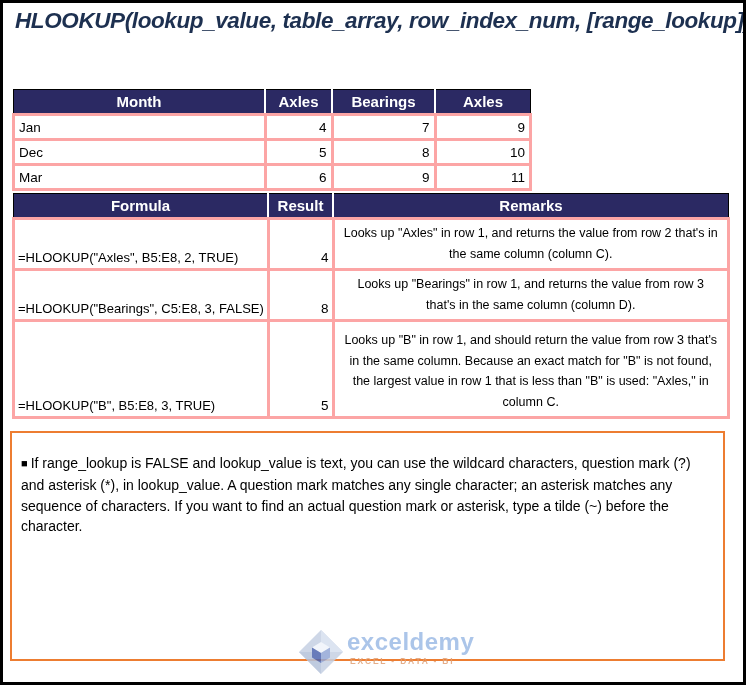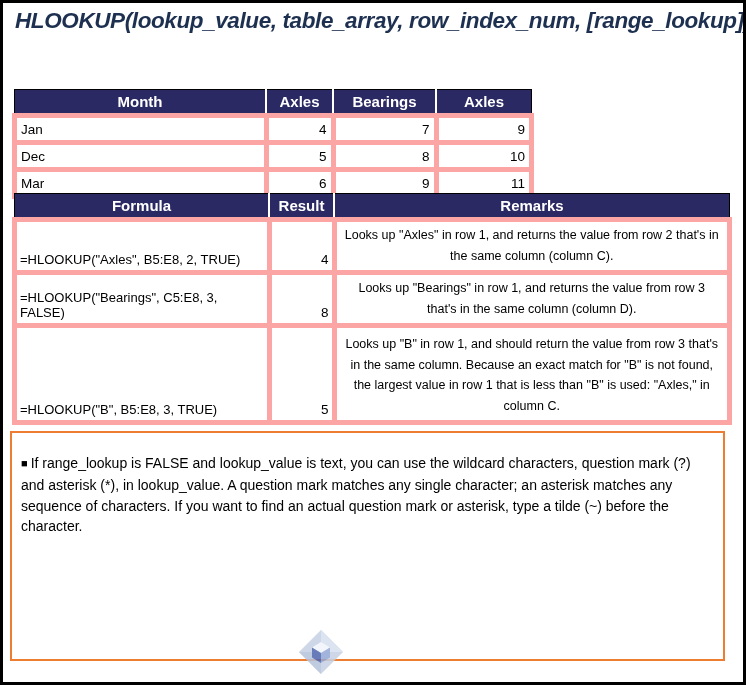--- a/index.html
+++ b/index.html
@@ -21,21 +21,21 @@
   }
 
   
   table { border-collapse:collapse; table-layout:fixed;padding-left:21px; }
   th {
     background:#2b2963; color:#fff; font-size:15px; font-weight:bold;
     border:1px solid #000; border-left:2px solid #fff; height:23px;
     padding:0; text-align:center;
   }
   th:first-child { border-left:1px solid #000; }
-  td { border:5px solid #fca5a5; font-size:13.5px; background:#fff; }
+  td { border:3px solid #fca5a5; font-size:13.5px; background:#fff; }
 
   .t1 { position:absolute; left:9px; top:86px; width:513px; }
   .t1 td { height:22px; padding:0 4px; }
   .cell-left  { text-align:left; }
   .cell-num   { text-align:right; }
 
   .t2 { position:absolute; left:9px; top:190px; width:713px; }
   .t2 .row-a { height:50px; }
   .t2 .row-b { height:50px; }
   .t2 .row-c { height:97px; }
@@ -144,15 +144,19 @@
 
   <div class="watermark">
     <svg class="wm-icon" viewBox="0 0 48 48">
       <polygon points="24,2 46,24 24,46 2,24" fill="#c6d1e3"></polygon>
       <polygon points="24,2 46,24 24,24" fill="#d7e0ef"></polygon>
       <polygon points="2,24 24,24 24,46" fill="#b4c2da"></polygon>
       <polygon points="24,14 33,19.5 24,25 15,19.5" fill="#f0f4fb"></polygon>
       <polygon points="15,19.5 24,25 24,35 15,29.5" fill="#4e66ae"></polygon>
       <polygon points="33,19.5 24,25 24,35 33,29.5" fill="#93a8d6"></polygon>
     </svg>
+    <div class="wm-text">
+      <span class="wm-brand">exceldemy</span>
+      <span class="wm-tagline">EXCEL - DATA - BI</span>
+    </div>
   </div>
 
 </div>
 
 </body></html>

